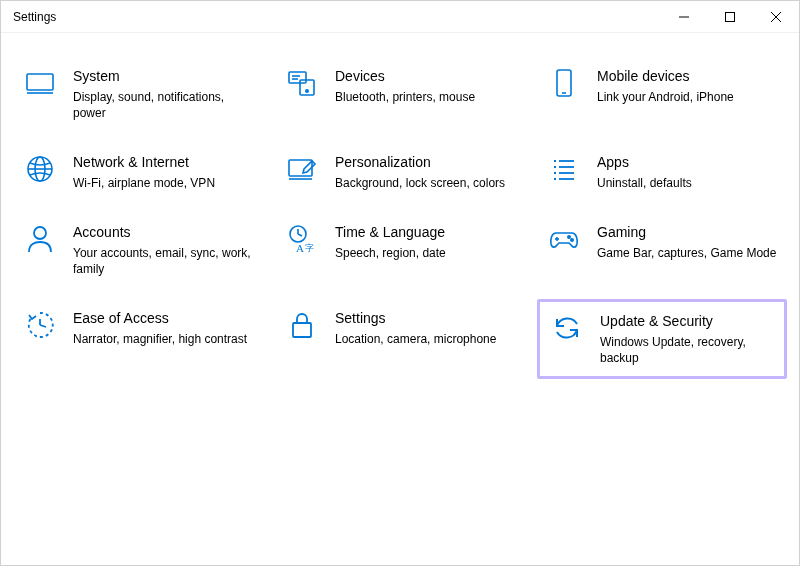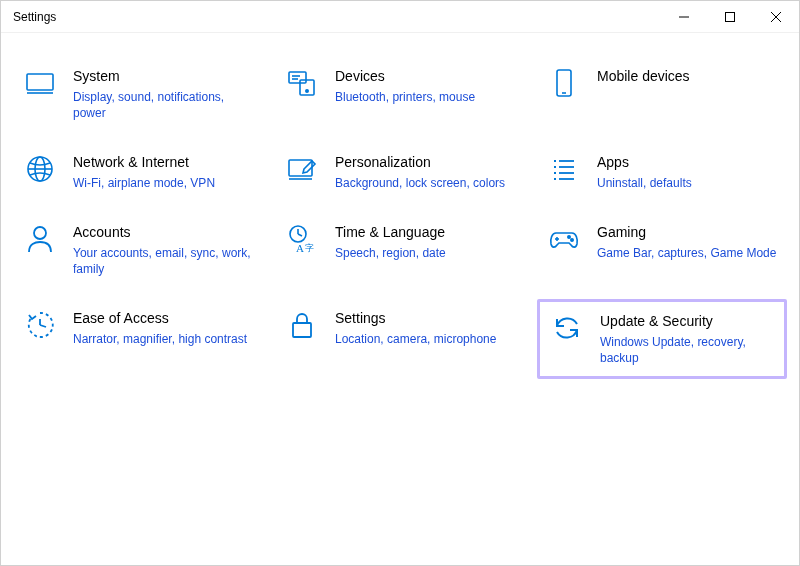--- a/index.html
+++ b/index.html
@@ -72,21 +72,21 @@
   .tile-icon svg { width: 32px; height: 32px; stroke: #0078d7; }
   .tile-text { flex: 1; min-width: 0; }
   .tile-title {
     font-size: 14px;
     color: #000;
     margin-bottom: 4px;
     line-height: 18px;
   }
   .tile-desc {
     font-size: 12px;
-    color: #1d4ed8;
+    color: #000000;
     line-height: 16px;
   }
   
   .content::-webkit-scrollbar { width: 4px; }
   .content::-webkit-scrollbar-thumb { background: #a0a0a0; }
 </style>
 </head>
 <body>
 
 <div class="titlebar">
@@ -145,20 +145,21 @@
 
     <div class="tile">
       <div class="tile-icon">
         <svg viewBox="0 0 32 32" fill="none" stroke-width="1.6">
           <rect x="9" y="3" width="14" height="26" rx="2"></rect>
           <line x1="14" y1="26" x2="18" y2="26"></line>
         </svg>
       </div>
       <div class="tile-text">
         <div class="tile-title">Mobile devices</div>
+        <div class="tile-desc">Link your Android, iPhone</div>
       </div>
     </div>
 
     <div class="tile">
       <div class="tile-icon">
         <svg viewBox="0 0 32 32" fill="none" stroke-width="1.6">
           <circle cx="16" cy="16" r="12"></circle>
           <ellipse cx="16" cy="16" rx="5" ry="12"></ellipse>
           <line x1="4" y1="16" x2="28" y2="16"></line>
           <path d="M6 10 Q16 14 26 10"></path>

